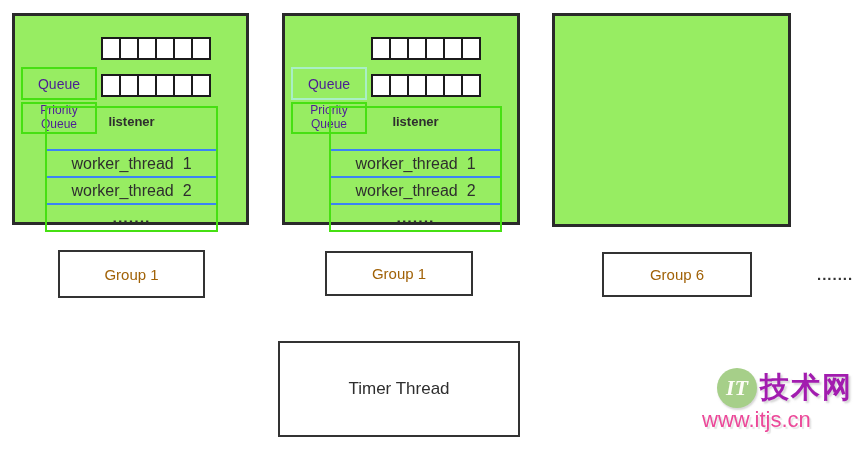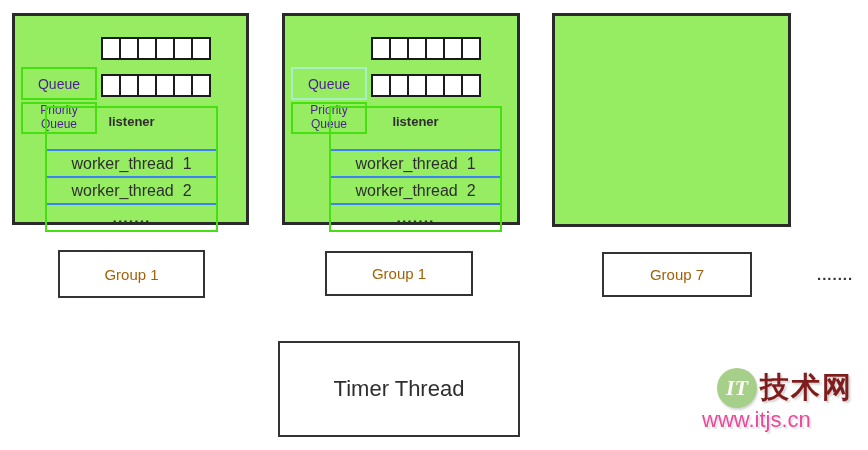--- a/index.html
+++ b/index.html
@@ -56,35 +56,35 @@
   .glabel.l2{left:325px;top:251px;width:148px;height:45px;}
   .glabel.l3{left:602px;top:252px;width:150px;height:45px;}
   .dots-after{
     position:absolute;left:817px;top:266px;font-size:15px;font-weight:bold;
     color:#333;letter-spacing:1px;
   }
   
   .timer{
     position:absolute;left:278px;top:341px;width:242px;height:96px;
     background:#ffffff;border:2px solid #333333;box-sizing:border-box;
-    display:flex;align-items:center;justify-content:center;font-size:22px;
+    display:flex;align-items:center;justify-content:center;font-size:17px;
     color:#2e2e2e;
   }
   
   .watermark{position:absolute;left:702px;top:368px;width:166px;text-align:left;user-select:none;}
   .wm-top{display:flex;align-items:center;justify-content:center;}
   .wm-circle{
     width:40px;height:40px;border-radius:50%;background:#a6cf89;
     color:#fdfdf6;font-style:italic;font-weight:bold;font-size:22px;
     display:flex;align-items:center;justify-content:center;flex:0 0 auto;
     font-family:"Liberation Serif",serif;
     box-shadow:1px 2px 2px rgba(180,180,180,0.55);
   }
   .wm-name{
-    font-size:29px;font-weight:bold;color:#7f1d1d;letter-spacing:2px;
+    font-size:29px;font-weight:bold;color:#a21caf;letter-spacing:2px;
     text-shadow:2px 2px 2px rgba(190,190,190,0.65);margin-left:3px;
     font-family:"Liberation Sans",sans-serif;
   }
   .wm-url{
     font-size:22px;color:#ec4899;margin-top:-1px;
     text-shadow:2px 2px 1px rgba(225,225,225,0.9);
   }
 </style>
 </head>
 <body>
@@ -142,21 +142,21 @@
       <div class="lrow">worker_thread  1</div>
       <div class="lrow">worker_thread  2</div>
       <div class="lrow dots">.......</div>
     </div>
   </div>
 
   <div class="panel g3"></div>
 
   <div class="glabel l1">Group 1</div>
   <div class="glabel l2">Group 1</div>
-  <div class="glabel l3">Group 7</div>
+  <div class="glabel l3">Group 6</div>
   <div class="dots-after">.......</div>
 
   <div class="timer">Timer Thread</div>
 
   <div class="watermark">
     <div class="wm-top">
       <div class="wm-circle">IT</div>
       <div class="wm-name">技术网</div>
     </div>
     <div class="wm-url">www.itjs.cn</div>

